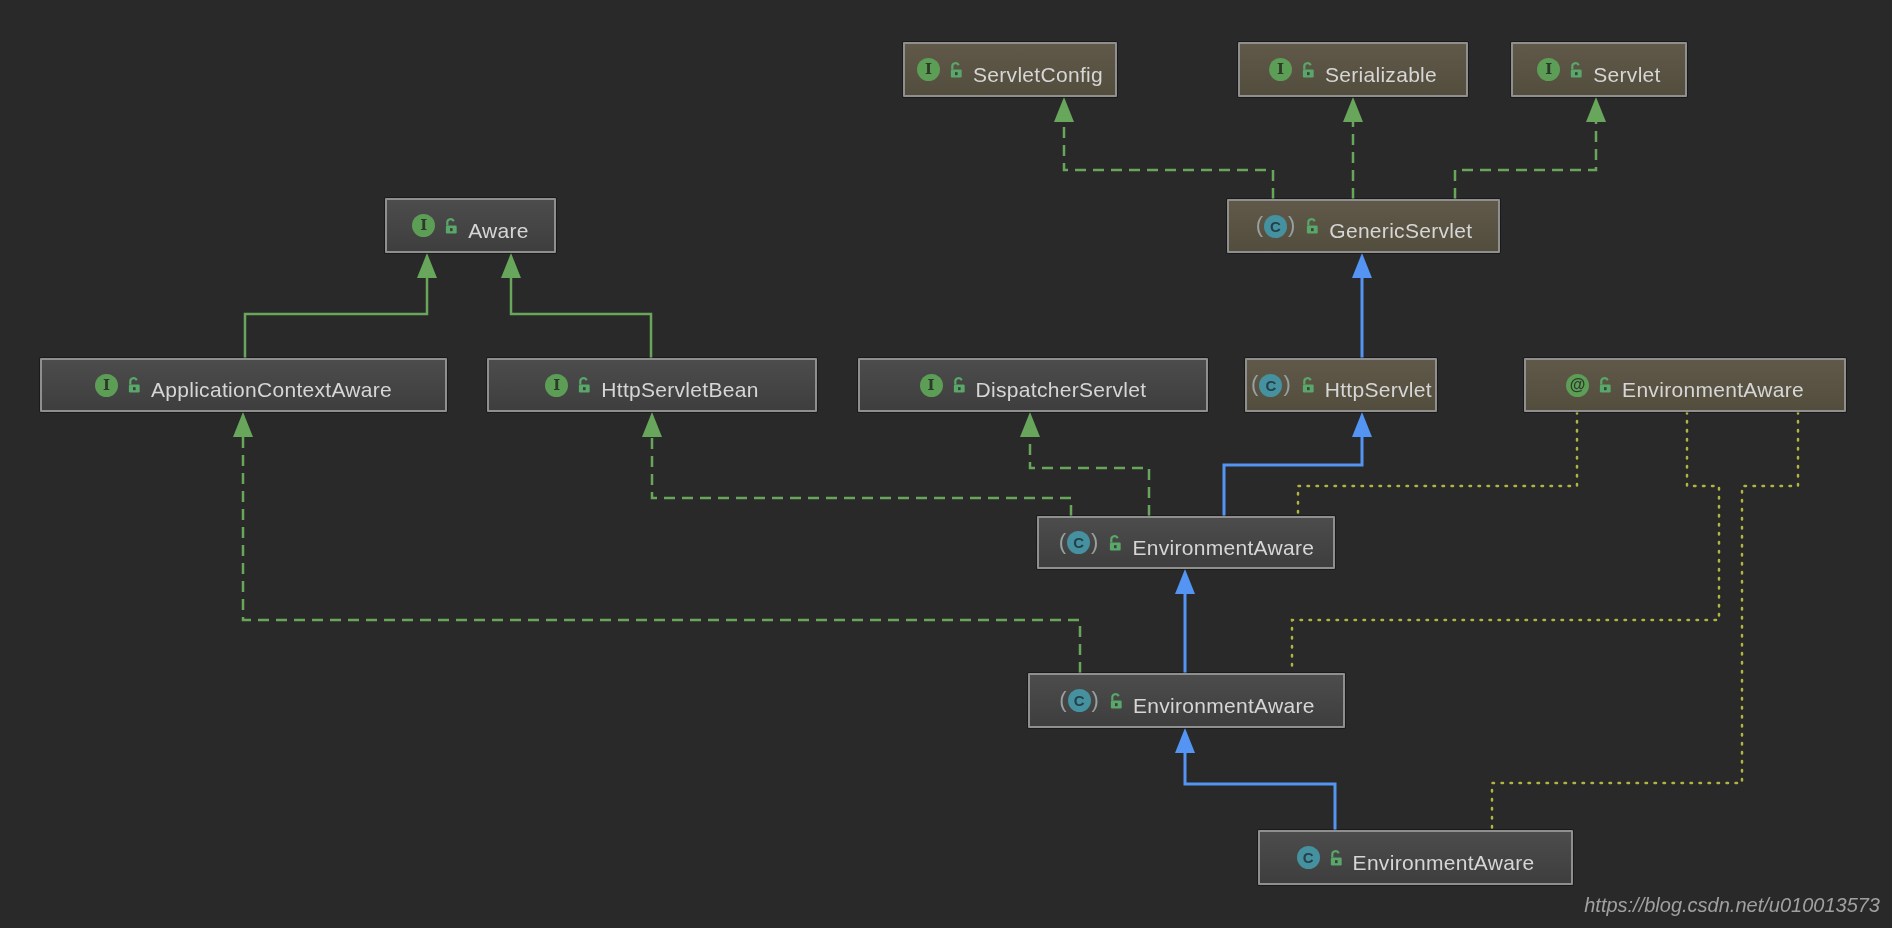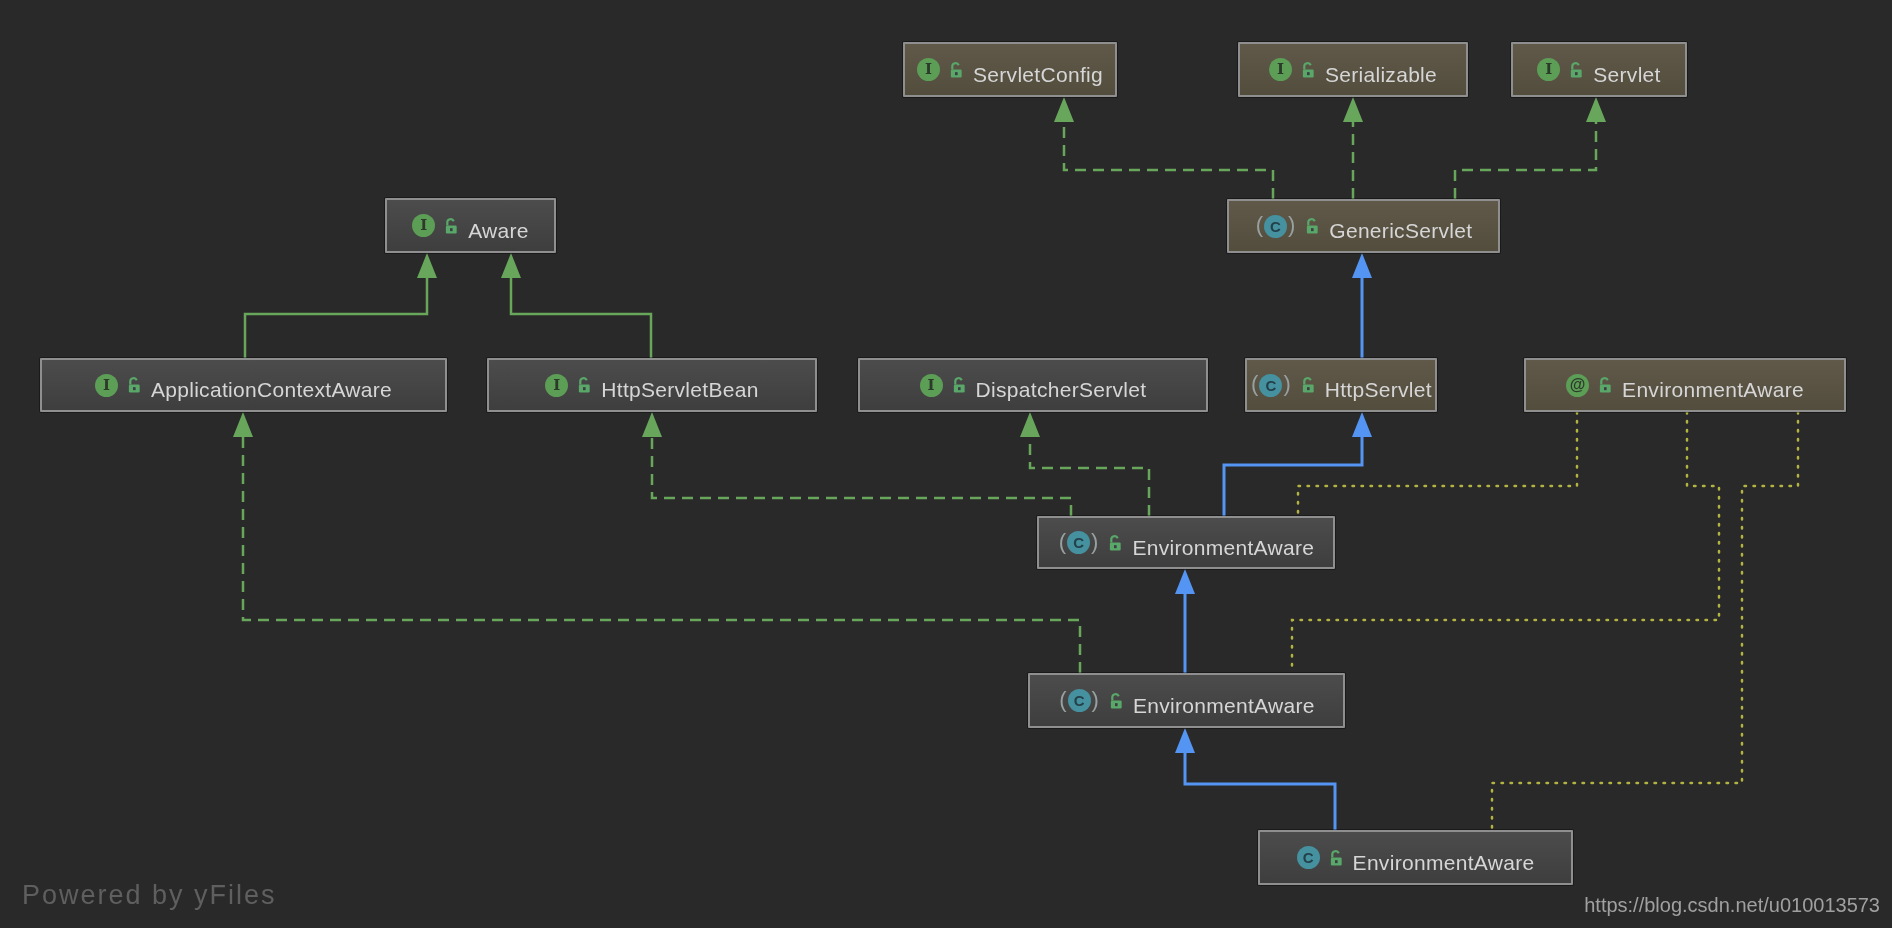--- a/index.html
+++ b/index.html
@@ -51,20 +51,21 @@
 
   .yfiles{
     position:absolute;left:22px;top:880px;
     color:var(--watermark,#5f5f5f);
     font-size:27px;letter-spacing:2px;
   }
   .url{
     position:absolute;right:12px;top:894px;
     color:var(--url_color,#a0a0a0);
     font-size:20px;
+    font-style:italic;
   }
 </style>
 </head>
 <body>
 
 <div class="canvas">
   <svg class="edges" id="edges-layer" width="1892" height="928" viewBox="0 0 1892 928">
       <path d="M245 358 L245 314 L427 314 L427 278" class="edge solid-green"></path>
       <polygon points="427,253 437,278 417,278" class="arrow solid-green"></polygon>
       <path d="M651 358 L651 314 L511 314 L511 278" class="edge solid-green"></path>
@@ -221,15 +222,14 @@
       <div class="node project" style="left: 1258px; top: 830px; width: 315px; height: 55px;">
         <span class="icon cls">C</span>
         <svg class="lock" width="15" height="18" viewBox="0 0 16 19">
           <path d="M3.5 9 V6 A3.6 3.6 0 0 1 10.4 4.4" fill="none" stroke="var(--lock_green,#59a869)" stroke-width="2.3"></path>
           <rect x="2" y="9" width="11.5" height="8.5" rx="1.4" fill="var(--lock_green,#59a869)"></rect>
           <rect x="6.4" y="11.8" width="2.8" height="3.2" fill="#3c3f41"></rect>
         </svg>
         <span class="label">EnvironmentAware</span>
       </div>
     </div>
-  <div class="yfiles">Powered by yFiles</div>
   <div class="url">https://blog.csdn.net/u010013573</div>
 </div>
 
 </body></html>

